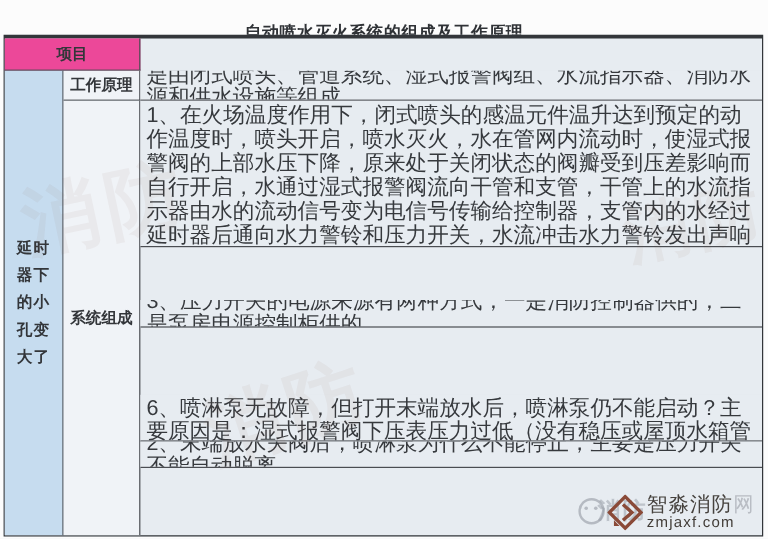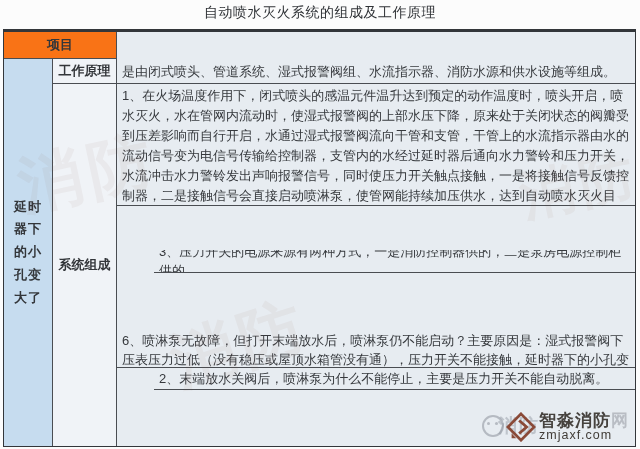--- a/index.html
+++ b/index.html
@@ -3,78 +3,78 @@
 <meta charset="utf-8">
 <style>
   html,body{margin:0;padding:0;}
   body{
     width:640px;height:449px;position:relative;overflow:hidden;
     background:#fcfcfc;
     font-family:"Liberation Sans","DejaVu Sans",sans-serif;
     color:#36393d;
   }
   .page-title{
-    position:absolute;left:0;top:4px;width:640px;
-    text-align:center;font-size:14px;font-weight:400;color:#2f3236;
+    position:absolute;left:0;top:19px;width:640px;
+    text-align:center;font-size:14px;font-weight:700;color:#2f3236;
     letter-spacing:.5px;
   }
   .table{
     position:absolute;left:3px;top:29px;width:633px;height:418px;
     box-sizing:border-box;
     border:1.5px solid #33363a;border-top-width:3px;
     display:grid;
     grid-template-columns:49px 64px 1fr;
     grid-template-rows:27px 25px 122px 44px 23px 34px 22px 39px 22px 1fr;
     background:#e7ecf1;
   }
   .cell{box-sizing:border-box;overflow:hidden;}
   .b-r{border-right:1px solid #4a4d52;}
   .b-b{border-bottom:1px solid #4a4d52;}
   .hdr{
-    background:#f97316;display:flex;align-items:center;justify-content:center;
+    background:#ec4899;display:flex;align-items:center;justify-content:center;
     font-size:13px;font-weight:600;color:#33363a;
   }
   .hdr-project{grid-column:1 / 3;grid-row:1;}
   .hdr-content{grid-column:3;grid-row:1;}
   .group-cell{
     grid-column:1;grid-row:2 / 11;
     background:#c6dcef;
     display:flex;align-items:center;justify-content:center;
     font-size:13px;font-weight:600;color:#33363a;
     text-align:center;padding:0 5px;line-height:1.75;letter-spacing:1px;
   }
   .label-cell{
     background:#f0f3f7;
     display:flex;align-items:center;justify-content:center;
     font-size:13px;font-weight:600;color:#33363a;
   }
   .label-comp{grid-column:2;grid-row:2;}
   .label-principle{grid-column:2;grid-row:3 / 11;}
   .content-cell{
     grid-column:3;background:#e7ecf1;
-    font-size:13px;line-height:19px;color:#36393d;
+    font-size:18px;line-height:19px;color:#36393d;
     padding:2px 4px 1px 5px;
   }
-  .content-cell.single{display:flex;align-items:center;padding-top:0;padding-bottom:0;margin-left:37px;}
+  .content-cell.single{display:flex;align-items:center;padding-top:0;padding-bottom:0;}
   .r2{grid-row:2;display:flex;align-items:center;}
   .r3{grid-row:3;line-height:20px;}
   .r4{grid-row:4;}
   .r5{grid-row:5;}
   .r6{grid-row:6;line-height:16px;padding-top:3px;}
   .r7{grid-row:7;}
   .r8{grid-row:8;}
   .r9{grid-row:9;}
   .r10{grid-row:10;}
   
   .wm{
     position:absolute;left:506px;top:412px;display:flex;align-items:center;gap:3px;
     pointer-events:none;
   }
   .wm-logo{width:30px;height:30px;flex:0 0 auto;}
-  .wm-text-line{display:flex;align-items:baseline;font-weight:700;font-size:17px;line-height:17px;}
+  .wm-text-line{display:flex;align-items:baseline;font-weight:400;font-size:17px;line-height:17px;}
   .wm-name{color:#46423e;letter-spacing:1px;}
   .wm-name-last{color:#b9bdc4;letter-spacing:0;}
   .wm-url{font-weight:400;font-size:12.5px;line-height:13px;color:#413c37;letter-spacing:1px;}
   .wm-face{
     position:absolute;left:482px;top:415px;width:18px;height:18px;border-radius:50%;
     border:2px solid rgba(140,145,155,.55);pointer-events:none;
   }
   .wm-face:before{content:"";position:absolute;left:3px;top:5px;width:3px;height:3px;border-radius:50%;background:rgba(140,145,155,.55);box-shadow:8px 0 0 rgba(140,145,155,.55);}
   .wm-ghost-near{
     position:absolute;left:498px;top:413px;font-size:19px;font-weight:700;

